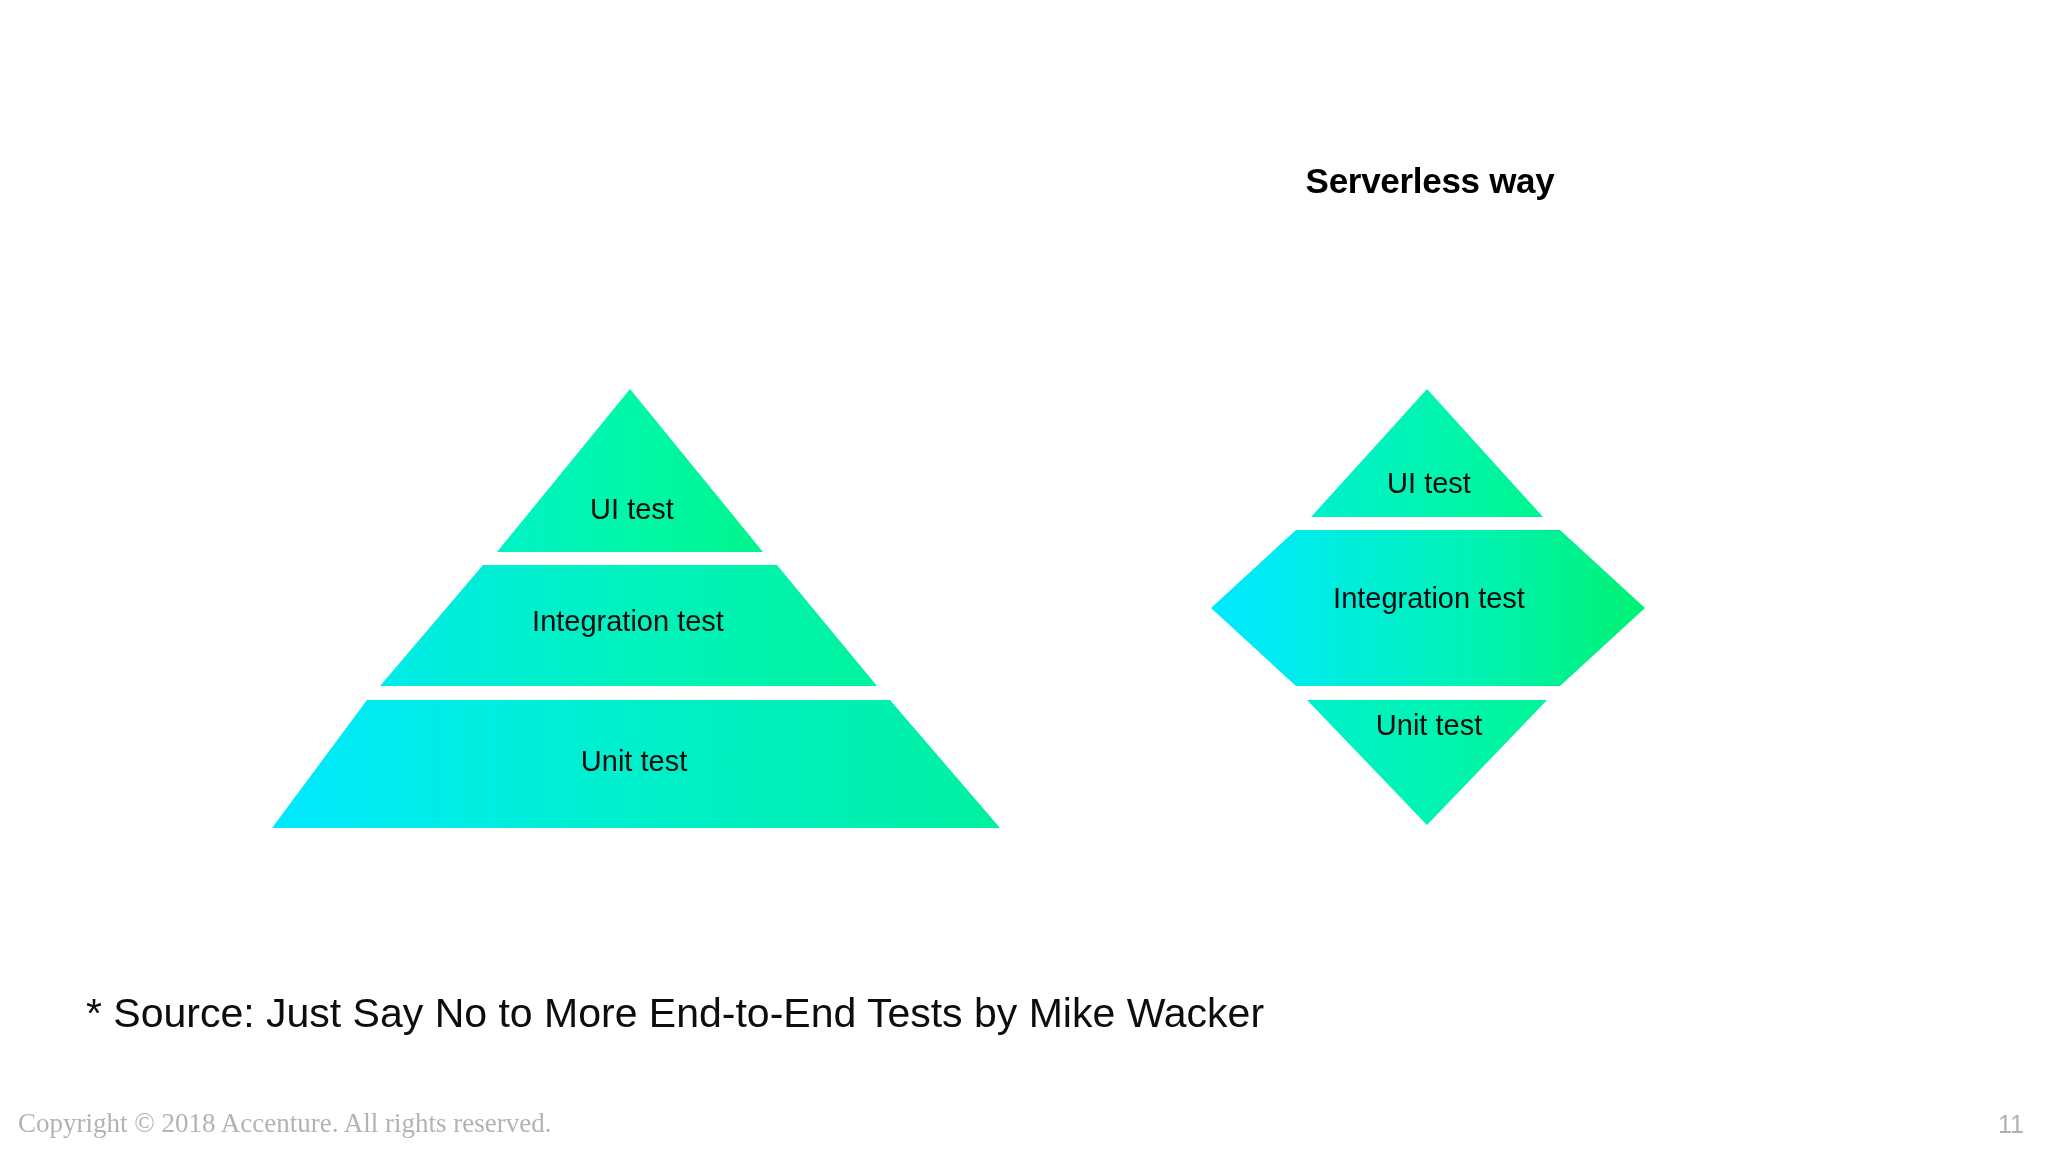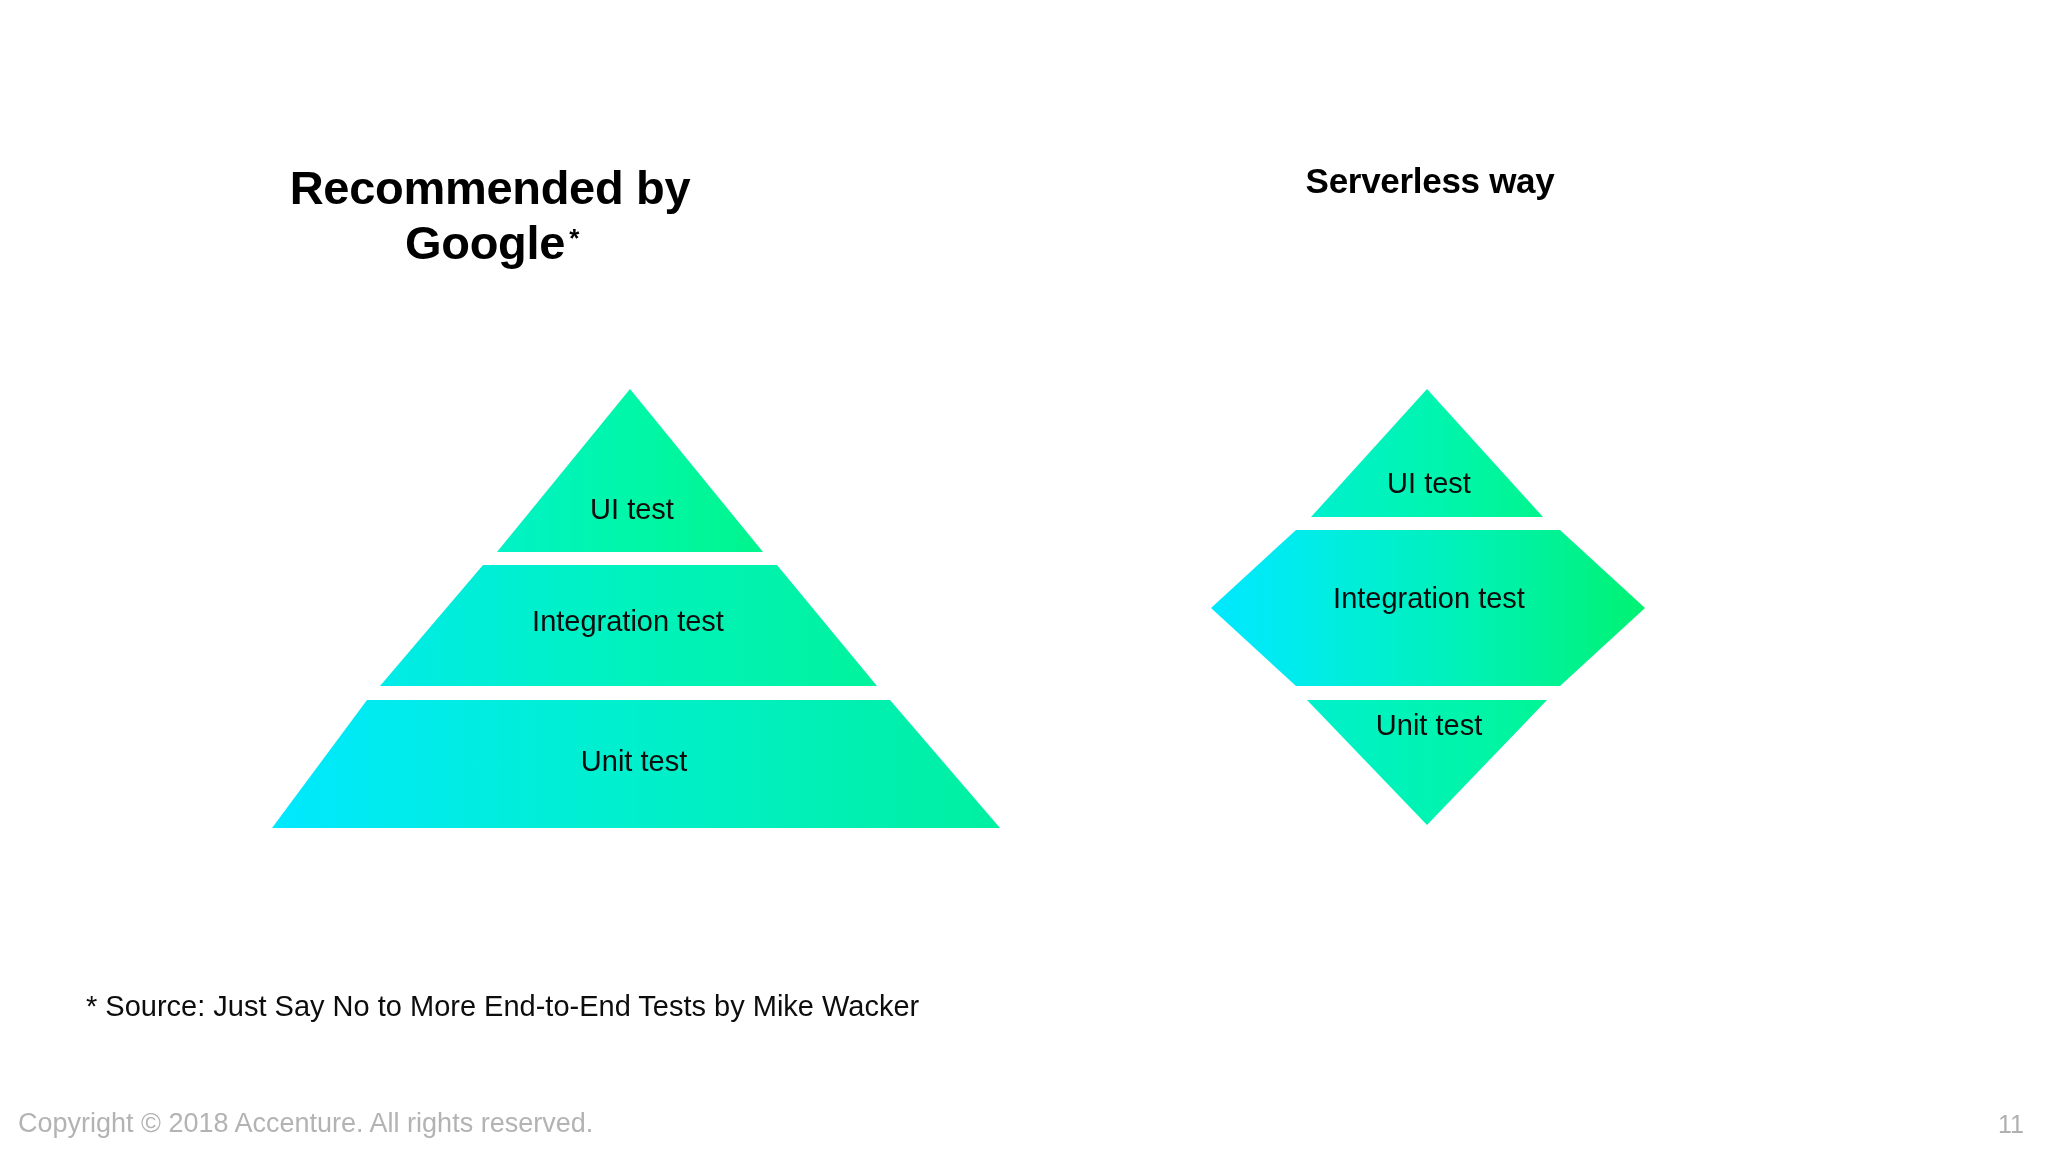--- a/index.html
+++ b/index.html
@@ -75,53 +75,50 @@
     fill: #0d0d0d;
     text-anchor: middle;
     dominant-baseline: middle;
   }
 
   
   #source-note {
     position: absolute;
     left: 86px;
     top: 990px;
-    font-size: 29px;
+    font-size: 41px;
     color: #0d0d0d;
     white-space: nowrap;
   }
 
   
   #footer-copyright {
     position: absolute;
     left: 18px;
     top: 1108px;
     font-size: 27px;
     color: #b3b3b3;
     white-space: nowrap;
+    font-family: Liberation Serif, serif;
   }
   #page-number {
     position: absolute;
     right: 24px;
     top: 1110px;
     font-size: 25px;
     color: #b0b0b0;
     text-align: right;
     margin-left: 20px;
   }
 </style>
 </head>
 <body>
 
 <div class="slide">
 
-  <div class="col-title" id="title-left">
-    <span>Recommended by</span><br>
-    <span>Google</span><span class="title-star">*</span>
-  </div>
 
   <div class="col-title" id="title-right">
     <span>Serverless way</span>
   </div>
 
   <div id="pyramid-figure">
     <svg width="1100" height="1152" viewBox="0 0 1100 1152" xmlns="http://www.w3.org/2000/svg">
       <defs>
         <linearGradient id="gradTop" x1="0" y1="0" x2="1" y2="0">
           <stop offset="0%" stop-color="#00F2C6"></stop>

